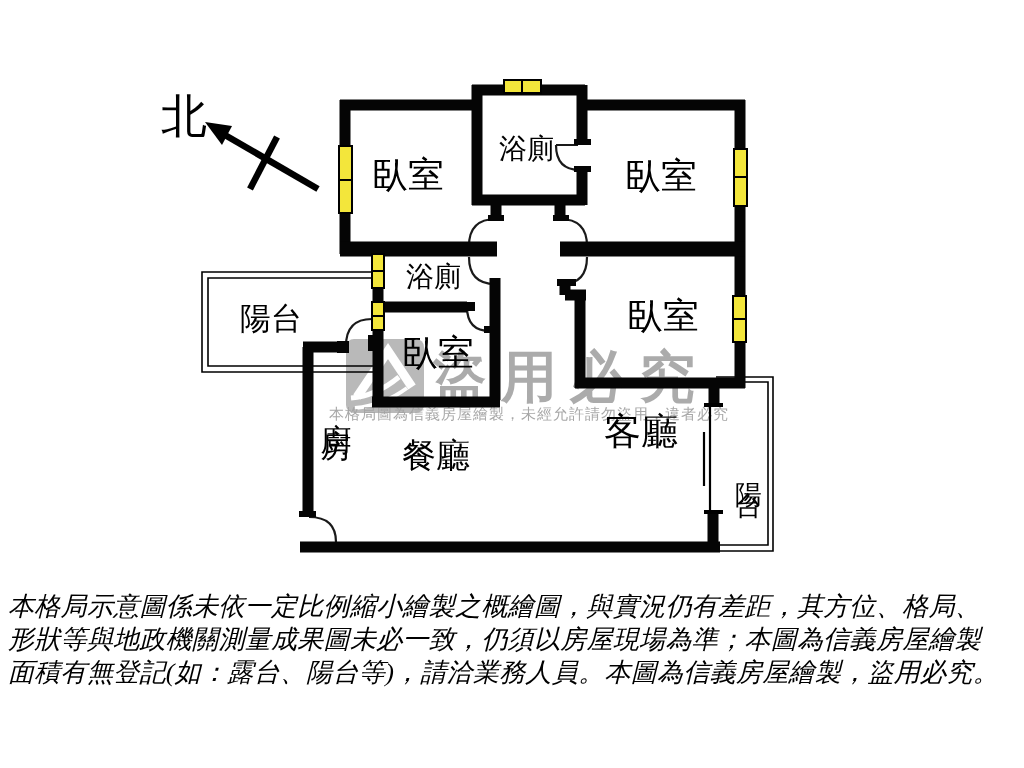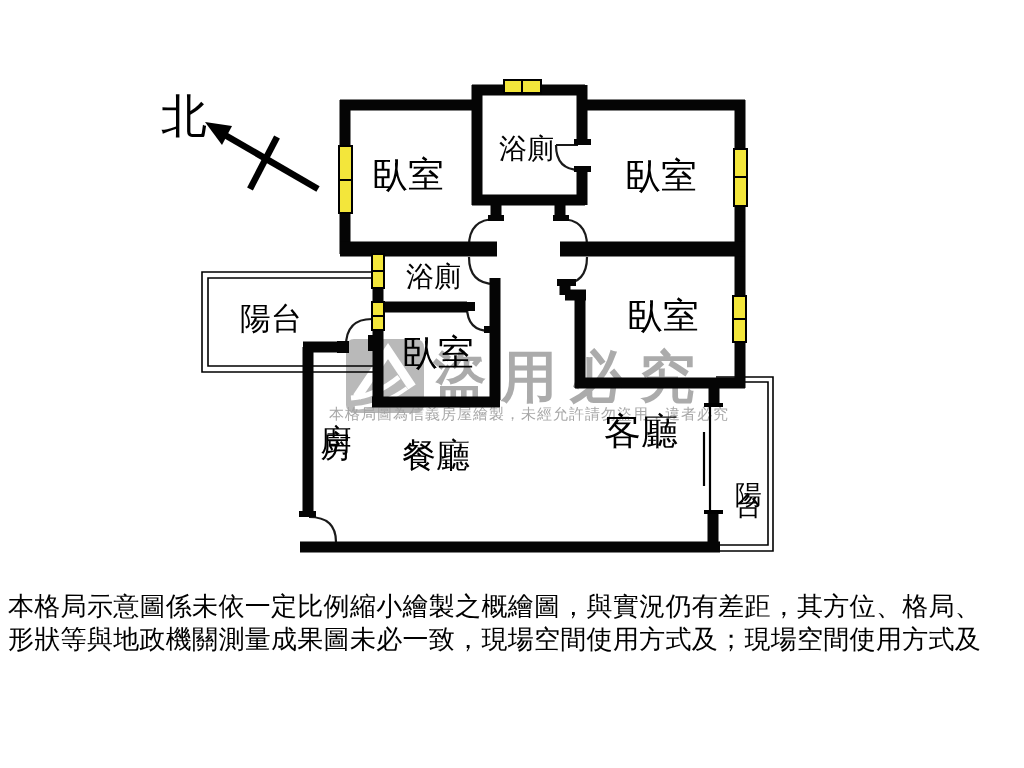--- a/index.html
+++ b/index.html
@@ -112,18 +112,19 @@
     <div class="lbl" style="left:434px;top:277px;font-size:28px;">浴廁</div>
     <div class="lbl" style="left:438px;top:353px;font-size:36px;">臥室</div>
     <div class="lbl" style="left:663px;top:316px;font-size:36px;">臥室</div>
     <div class="lbl vert" style="left:336px;top:404px;font-size:31px;letter-spacing:6px;">廚房</div>
     <div class="lbl" style="left:436px;top:456px;font-size:34px;">餐廳</div>
     <div class="lbl" style="left:641px;top:434px;font-size:37px;font-family:Liberation Mono, monospace;">客廳</div>
     <div class="lbl" style="left:271px;top:318px;font-size:31px;">陽台</div>
     <div class="lbl vert" style="left:748px;top:470px;font-size:27px;letter-spacing:8px;">陽台</div>
   </div>
 
-  <div id="disclaimer" style="z-index:3;">
+  <div id="disclaimer" style="z-index:3;font-style:italic;">
     <div>本格局示意圖係未依一定比例縮小繪製之概繪圖，與實況仍有差距，其方位、格局、</div>
-    <div>形狀等與地政機關測量成果圖未必一致，現場空間使用方式及；現場空間使用方式及</div>
+    <div>形狀等與地政機關測量成果圖未必一致，仍須以房屋現場為準；本圖為信義房屋繪製</div>
+    <div>面積有無登記(如：露台、陽台等)，請洽業務人員。本圖為信義房屋繪製，盜用必究。</div>
   </div>
 
 </div>
 
 </body></html>

